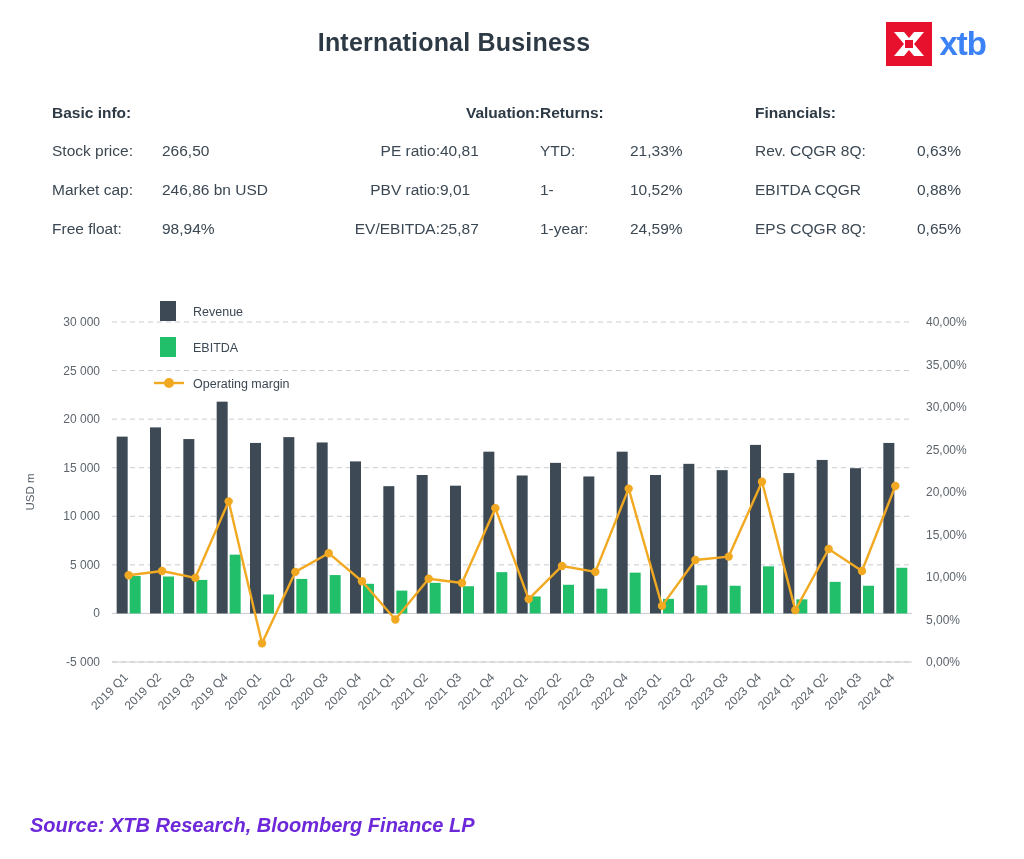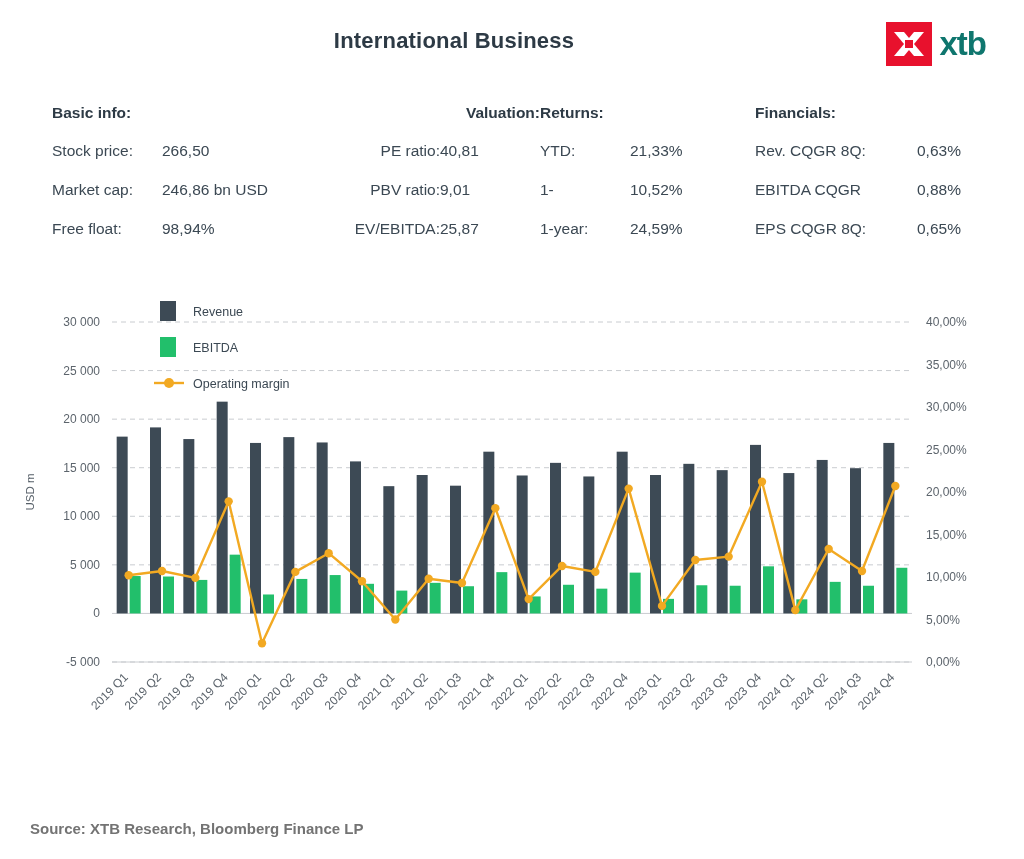--- a/index.html
+++ b/index.html
@@ -16,21 +16,21 @@
     overflow: hidden;
   }
 
   
   .title {
     position: absolute;
     top: 28px;
     left: 0;
     width: 908px;
     text-align: center;
-    font-size: 22px;
+    font-size: 25px;
     font-weight: bold;
     color: #2d3a45;
     letter-spacing: .2px;
   }
   .logo {
     position: absolute;
     top: 22px;
     right: 38px;
     display: flex;
     align-items: center;
@@ -41,21 +41,21 @@
     height: 44px;
     background: #e8112d;
     display: flex;
     align-items: center;
     justify-content: center;
   }
   .logo-mark svg { display:block; }
   .logo-text {
     font-size: 33px;
     font-weight: bold;
-    color: #0f766e;
+    color: #3b82f6;
     letter-spacing: -1px;
   }
 
   
   .info {
     position: absolute;
     top: 104px;
     left: 0;
     width: 1024px;
     height: 165px;
@@ -111,23 +111,24 @@
   }
   .legend-text {
     font-size: 12.5px;
     fill: #3b4853;
   }
 
   .source {
     position: absolute;
     left: 30px;
     bottom: 22px;
-    font-size: 15px;
+    font-size: 20px;
+    font-style: italic;
     font-weight: bold;
-    color: #737373;
+    color: #6d28d9;
   }
 </style>
 </head>
 <body>
 
 <div class="title">International Business</div>
 
 <div class="logo">
   <span class="logo-mark">
     <svg width="34" height="30" viewBox="0 0 34 30" aria-hidden="true">

